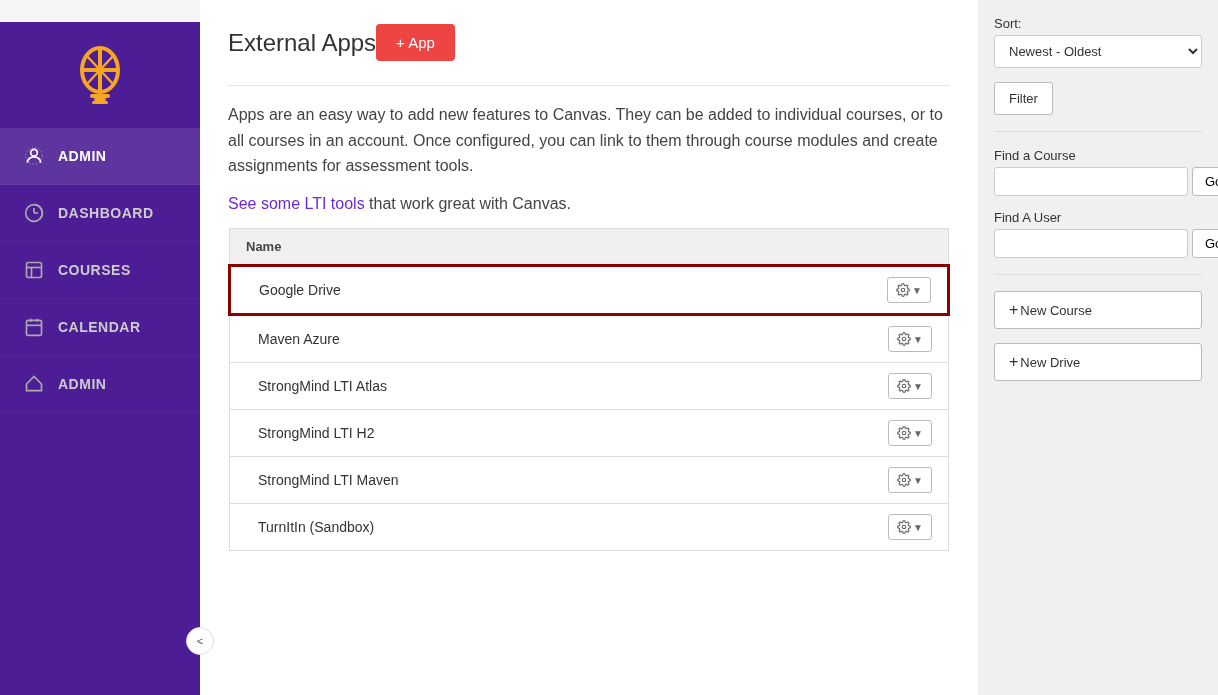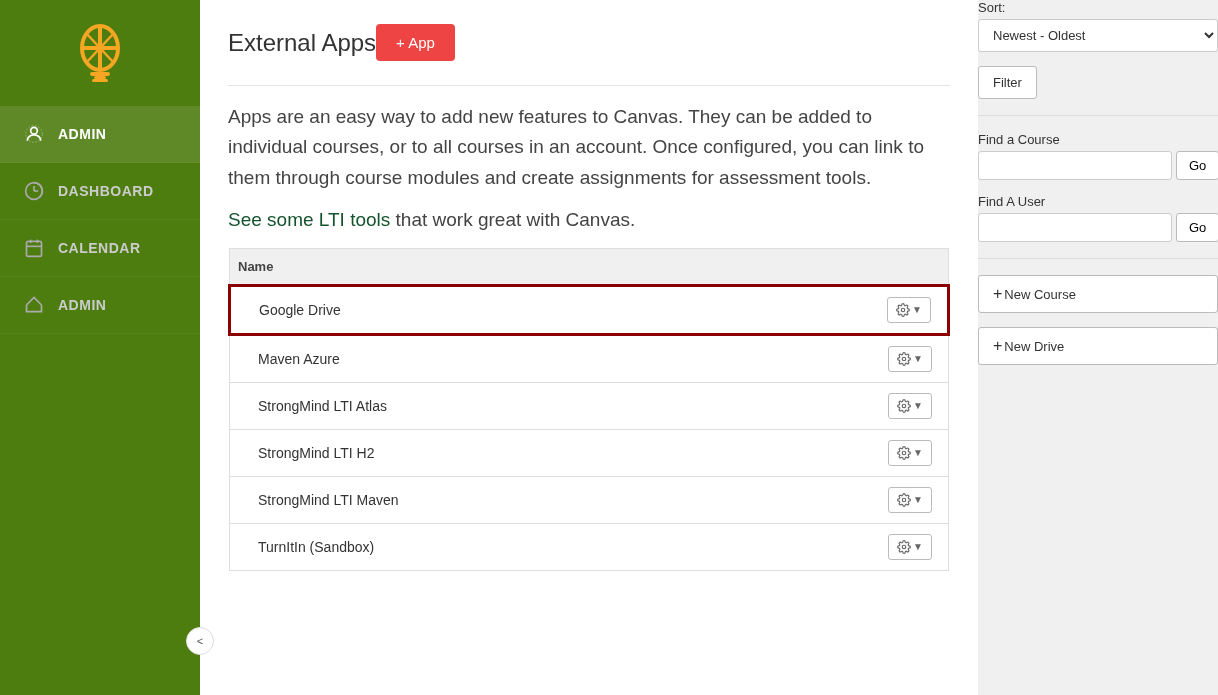--- a/index.html
+++ b/index.html
@@ -2,25 +2,26 @@
 <html><head>
   <meta charset="utf-8">
   <style>
     * { box-sizing: border-box; margin: 0; padding: 0; }
     body { font-family: -apple-system, BlinkMacSystemFont, 'Segoe UI', sans-serif; display: flex; height: 695px; width: 1218px; overflow: hidden; background: #f5f5f5; }
 
     
     .sidebar {
       width: 200px;
       min-width: 200px;
-      background: #4d7c0f;
+      background: #4c1d95;
       display: flex;
       flex-direction: column;
       color: #fff;
       position: relative;
+      margin-top: 22px;
     }
     .sidebar-logo {
       display: flex;
       justify-content: center;
       align-items: center;
       padding: 20px 0 16px;
     }
     .logo-icon {
       width: 60px;
       height: 70px;
@@ -98,42 +99,42 @@
       border: none;
       padding: 10px 20px;
       font-size: 15px;
       border-radius: 4px;
       cursor: pointer;
       display: flex;
       align-items: center;
       gap: 6px;
     }
     .description {
-      font-size: 19px;
+      font-size: 16px;
       color: #444;
       line-height: 1.6;
       margin-bottom: 12px;
     }
     .lti-link {
-      color: #14532d;
+      color: #6d28d9;
       text-decoration: none;
       cursor: pointer;
     }
     .apps-table {
       width: 100%;
       border-collapse: collapse;
       margin-top: 8px;
       border: 1px solid #ddd;
     }
     .apps-table thead tr {
       background: #f0f0f0;
     }
     .apps-table th {
       text-align: left;
-      padding: 10px 8px;
+      padding: 10px 16px;
       font-size: 13px;
       font-weight: 600;
       color: #444;
       border-bottom: 1px solid #ddd;
     }
     .apps-table td {
       padding: 0;
       border-bottom: 1px solid #ddd;
     }
     .table-row-inner {
@@ -157,20 +158,21 @@
       cursor: pointer;
       font-size: 13px;
       color: #555;
     }
 
     
     .right-panel {
       width: 240px;
       min-width: 240px;
       background: #f0f0f0;
+      padding: 16px;
       display: flex;
       flex-direction: column;
       gap: 14px;
       overflow-y: auto;
     }
     .sort-label {
       font-size: 13px;
       color: #333;
       margin-bottom: 4px;
     }
@@ -265,20 +267,28 @@
     <div class="sidebar-item">
       <svg width="20" height="20" viewBox="0 0 24 24" fill="none" stroke="#aaa" stroke-width="2">
         <circle cx="12" cy="12" r="10"></circle>
         <path d="M12 2a10 10 0 0 1 7 17"></path>
         <line x1="12" y1="12" x2="12" y2="6"></line>
         <line x1="12" y1="12" x2="17" y2="12"></line>
       </svg>
       <span>DASHBOARD</span>
     </div>
 
+    <div class="sidebar-item">
+      <svg width="20" height="20" viewBox="0 0 24 24" fill="none" stroke="#aaa" stroke-width="2">
+        <rect x="3" y="3" width="18" height="18" rx="2"></rect>
+        <line x1="3" y1="9" x2="21" y2="9"></line>
+        <line x1="9" y1="21" x2="9" y2="9"></line>
+      </svg>
+      <span>COURSES</span>
+    </div>
 
     <div class="sidebar-item">
       <svg width="20" height="20" viewBox="0 0 24 24" fill="none" stroke="#aaa" stroke-width="2">
         <rect x="3" y="4" width="18" height="18" rx="2"></rect>
         <line x1="16" y1="2" x2="16" y2="6"></line>
         <line x1="8" y1="2" x2="8" y2="6"></line>
         <line x1="3" y1="10" x2="21" y2="10"></line>
       </svg>
       <span>CALENDAR</span>
     </div>

